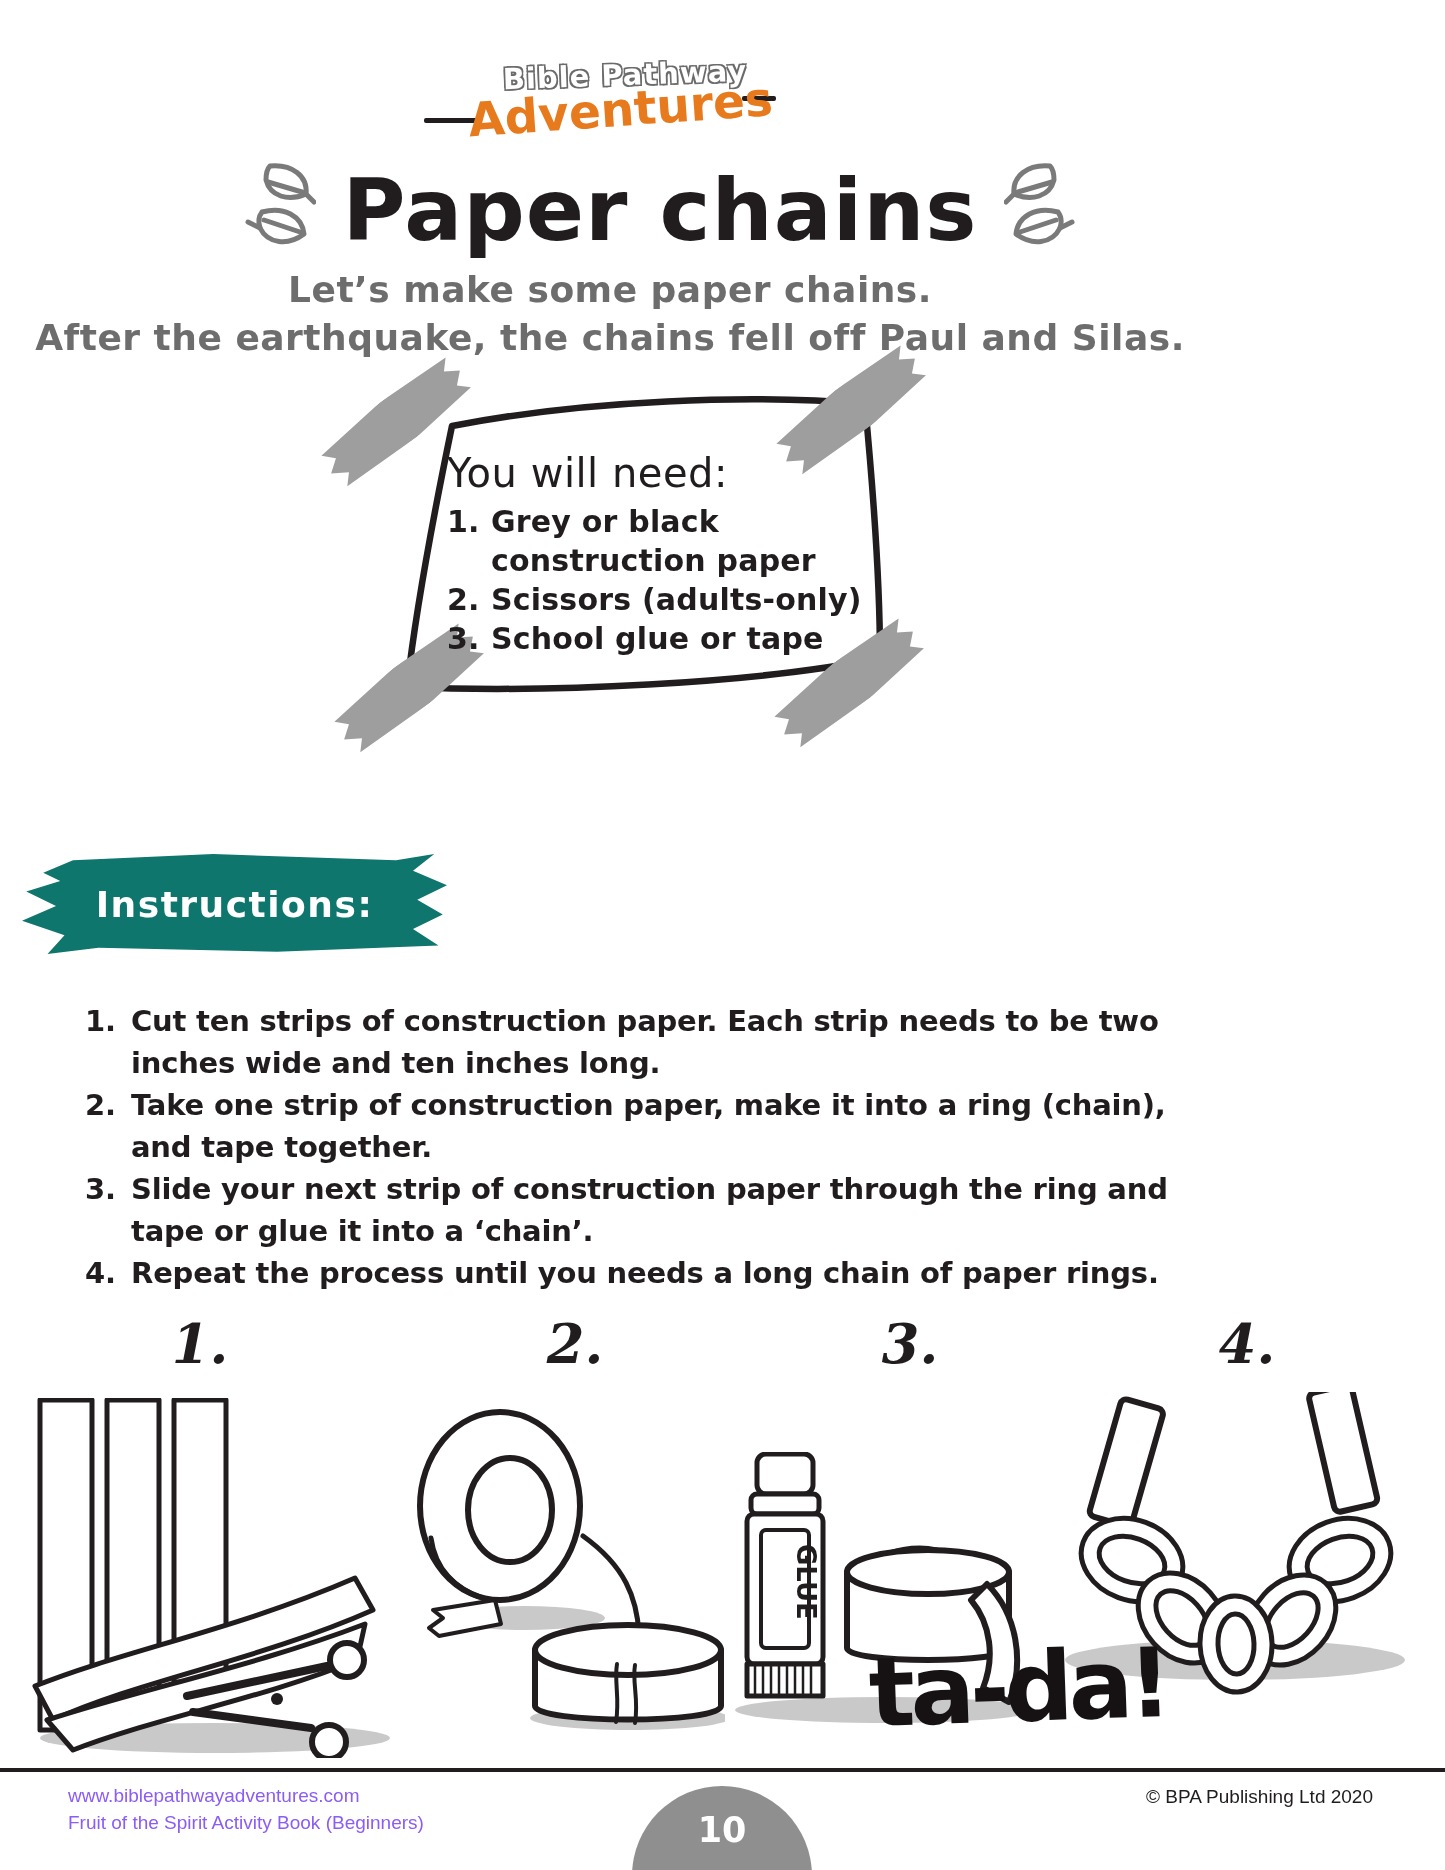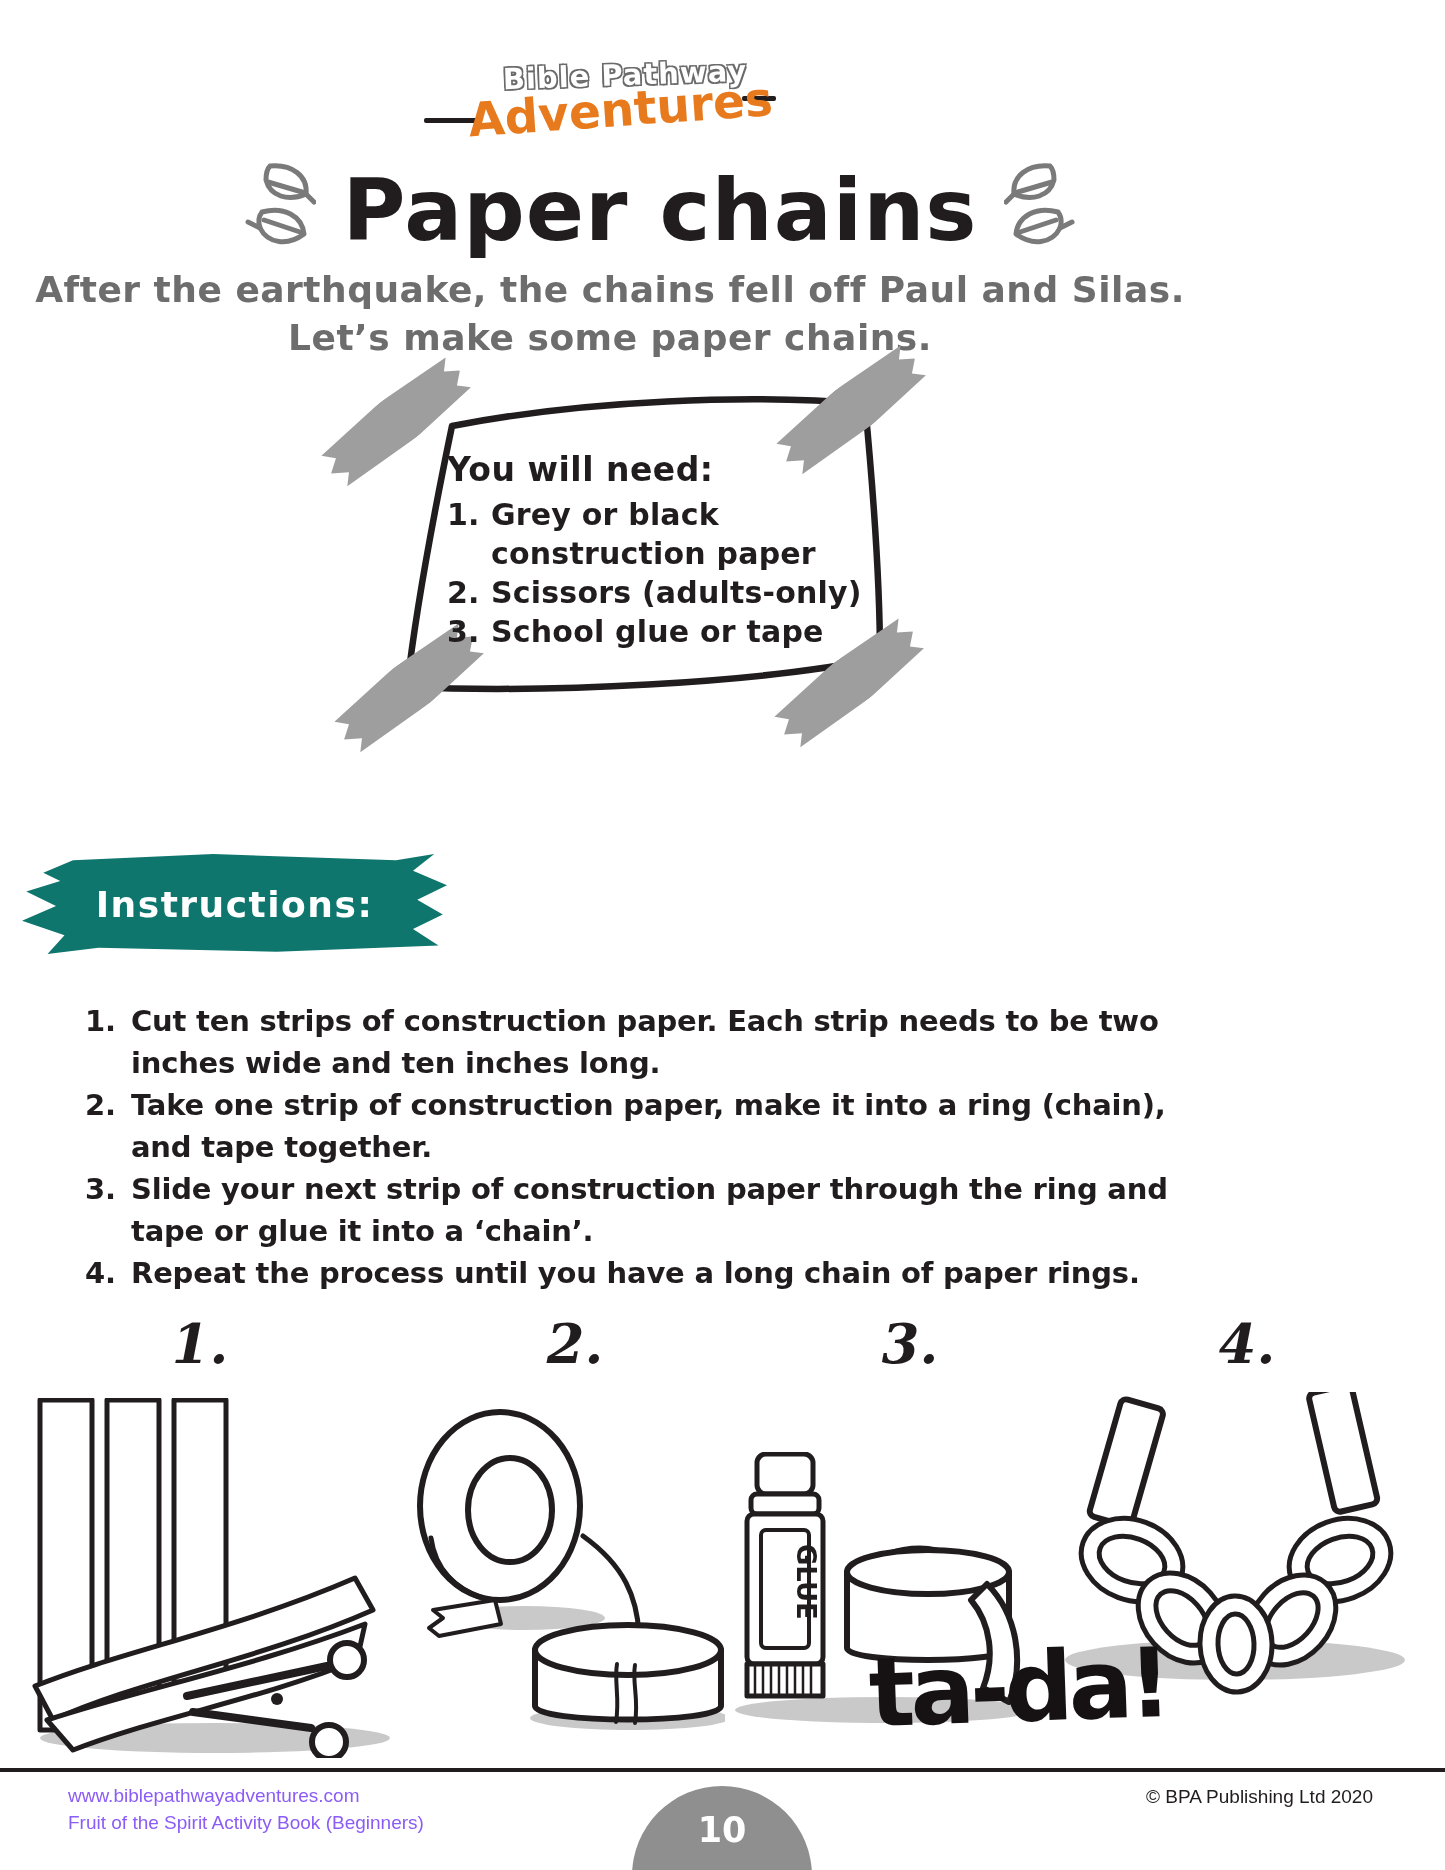--- a/index.html
+++ b/index.html
@@ -51,21 +51,21 @@
   .tape {
     position:absolute; width:165px; height:50px; background:#9e9e9e;
     transform:rotate(-38deg);
     clip-path:polygon(2% 12%, 50% 0%, 98% 10%, 92% 30%, 100% 48%, 93% 68%, 99% 88%, 55% 100%, 3% 92%, 9% 72%, 0% 52%, 8% 34%);
   }
   .tape-tl { left:-22px; top:9px; }
   .tape-tr { left:433px; top:-3px; }
   .tape-bl { left:-9px;  top:275px; }
   .tape-br { left:431px; top:270px; }
   .materials-content { position:absolute; left:112px; top:62px; width:445px; }
-  .materials-heading { font-size:33px; font-weight:bold; margin-bottom:6px; letter-spacing:0.5px; }
+  .materials-heading { font-size:40px; font-weight:normal; margin-bottom:6px; letter-spacing:0.5px; }
   .mat-item { display:flex; font-size:30px; font-weight:bold; line-height:39px; letter-spacing:0.2px; }
   .mat-item .num { width:44px; flex:none; }
   .mat-item .txt { flex:1; }
 
   
   .instructions-banner {
     position:absolute; left:22px; top:852px; width:425px; height:104px;
     background:#0f766e; display:flex; align-items:center; justify-content:center;
     clip-path:polygon(5% 20%, 12% 8%, 45% 2%, 88% 8%, 97% 2%, 92% 18%, 100% 32%, 93% 46%, 99% 60%, 92% 74%, 98% 90%, 60% 96%, 18% 92%, 6% 98%, 10% 80%, 0% 66%, 8% 52%, 1% 38%, 9% 28%);
   }
@@ -150,22 +150,22 @@
         <path d="M28,22 L62,32"></path>
         <path d="M66,34 L74,42"></path>
         <path d="M22,52 C44,46 62,56 64,74 C48,86 28,84 20,68 C18,62 19,56 22,52 Z"></path>
         <path d="M24,60 L60,72"></path>
         <path d="M20,68 L8,62"></path>
       </g>
     </svg>
   </div>
 
   <div class="subtitle">
+    <div>Let’s make some paper chains.</div>
     <div>After the earthquake, the chains fell off Paul and Silas.</div>
-    <div>Let’s make some paper chains.</div>
   </div>
 
   <div class="materials-box">
     <svg class="box-outline" viewBox="0 0 580 325">
       <path class="ink" stroke-width="6.5" d="M117,38 C250,12 420,6 530,16 C538,100 545,190 545,270 C420,296 210,305 72,299 C82,212 100,120 117,38 Z"></path>
     </svg>
     <div class="tape tape-tl"></div>
     <div class="tape tape-tr"></div>
     <div class="tape tape-bl"></div>
     <div class="tape tape-br"></div>
@@ -198,21 +198,21 @@
     <div class="ins-item">
       <span class="num">2.</span>
       <span class="txt">Take one strip of construction paper, make it into a ring (chain), and tape together.</span>
     </div>
     <div class="ins-item">
       <span class="num">3.</span>
       <span class="txt">Slide your next strip of construction paper through the ring and tape or glue it into a ‘chain’.</span>
     </div>
     <div class="ins-item">
       <span class="num">4.</span>
-      <span class="txt">Repeat the process until you have a long chain of paper rings.</span>
+      <span class="txt">Repeat the process until you needs a long chain of paper rings.</span>
     </div>
   </div>
 
   <div class="step-label sl1">1.</div>
   <div class="step-label sl2">2.</div>
   <div class="step-label sl3">3.</div>
   <div class="step-label sl4">4.</div>
 
   <svg class="illus il1" viewBox="0 0 390 360">
     <ellipse class="shadow" cx="190" cy="340" rx="175" ry="15"></ellipse>

